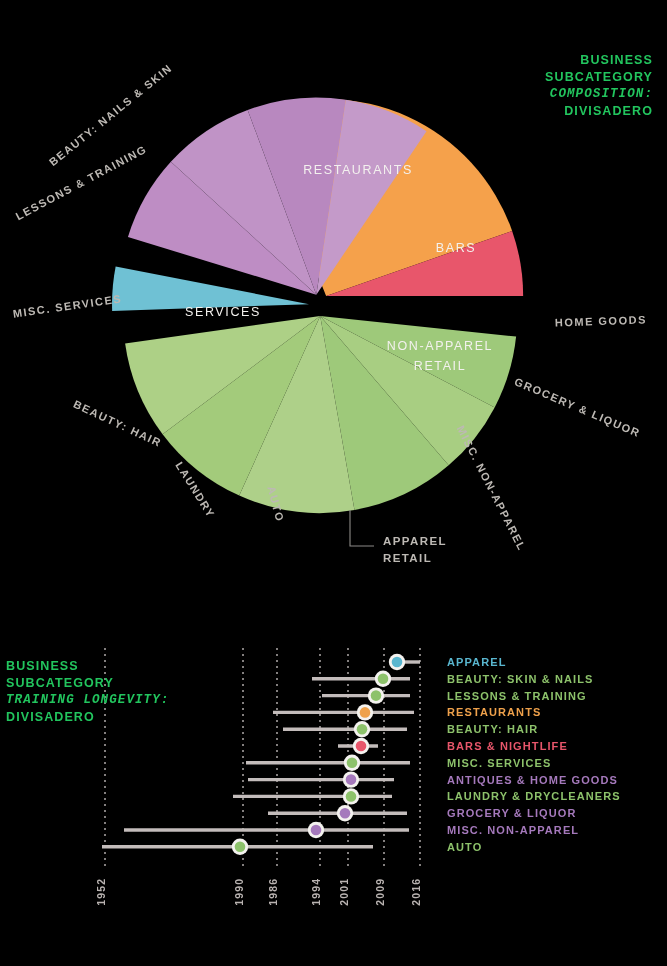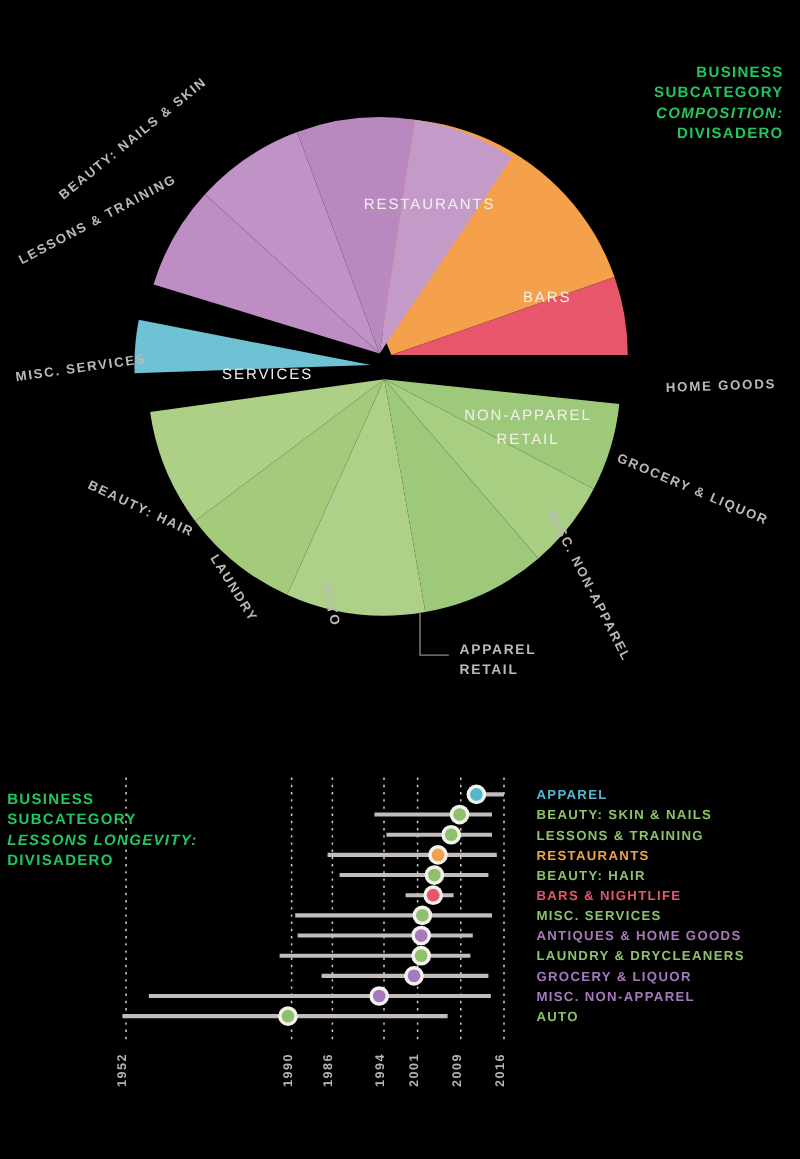--- a/index.html
+++ b/index.html
@@ -6,21 +6,21 @@
   body{
     width:667px;height:966px;position:relative;overflow:hidden;
     font-family:"Liberation Sans", sans-serif;
     background:#000;color:#c9c6c2;
   }
   .panel{position:absolute;left:0;top:0;width:667px;}
   
   .title-block{position:absolute;letter-spacing:1.1px;line-height:17px;font-size:12.5px;font-weight:bold;color:#22c55e;}
   #pie-title{right:14px;top:52px;text-align:right;}
   #dot-title{left:6px;top:658px;text-align:left;}
-  .title-block .ital{font-style:italic;font-weight:bold;}
+  .title-block .ital{font-style:italic;font-weight:bold;font-family:Liberation Mono, monospace;}
 
   
   #pie-wrap{position:absolute;left:0;top:0;width:667px;height:600px;}
   #pie-svg{position:absolute;left:0;top:0;}
   .wedge-label{
     fill:#f3f1ee;font-family:"Liberation Sans",sans-serif;
     font-size:12.5px;letter-spacing:1.6px;font-weight:normal;text-anchor:middle;
   }
   .outer-label{
     fill:#bdb9b4;font-family:"Liberation Sans",sans-serif;
@@ -187,15 +187,15 @@
       <text x="320" y="257.6" class="tick-label" transform="rotate(-90 320 257.6)" text-anchor="end">1994</text>
       <text x="348" y="257.6" class="tick-label" transform="rotate(-90 348 257.6)" text-anchor="end">2001</text>
       <text x="384" y="257.6" class="tick-label" transform="rotate(-90 384 257.6)" text-anchor="end">2009</text>
       <text x="420" y="257.6" class="tick-label" transform="rotate(-90 420 257.6)" text-anchor="end">2016</text>
     </svg>
 </div>
 
 <div class="title-block" id="dot-title">
   <div>BUSINESS</div>
   <div>SUBCATEGORY</div>
-  <div class="ital">LESSONS LONGEVITY:</div>
+  <div class="ital">TRAINING LONGEVITY:</div>
   <div>DIVISADERO</div>
 </div>
 
 </body></html>

